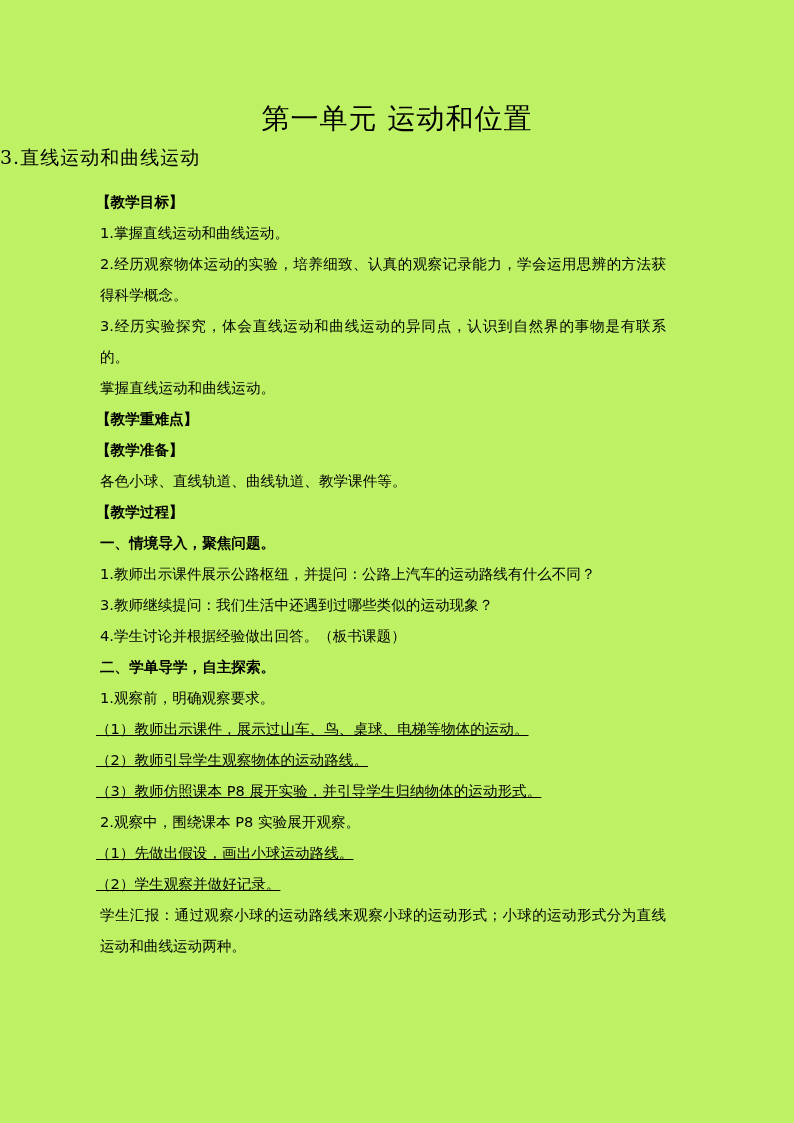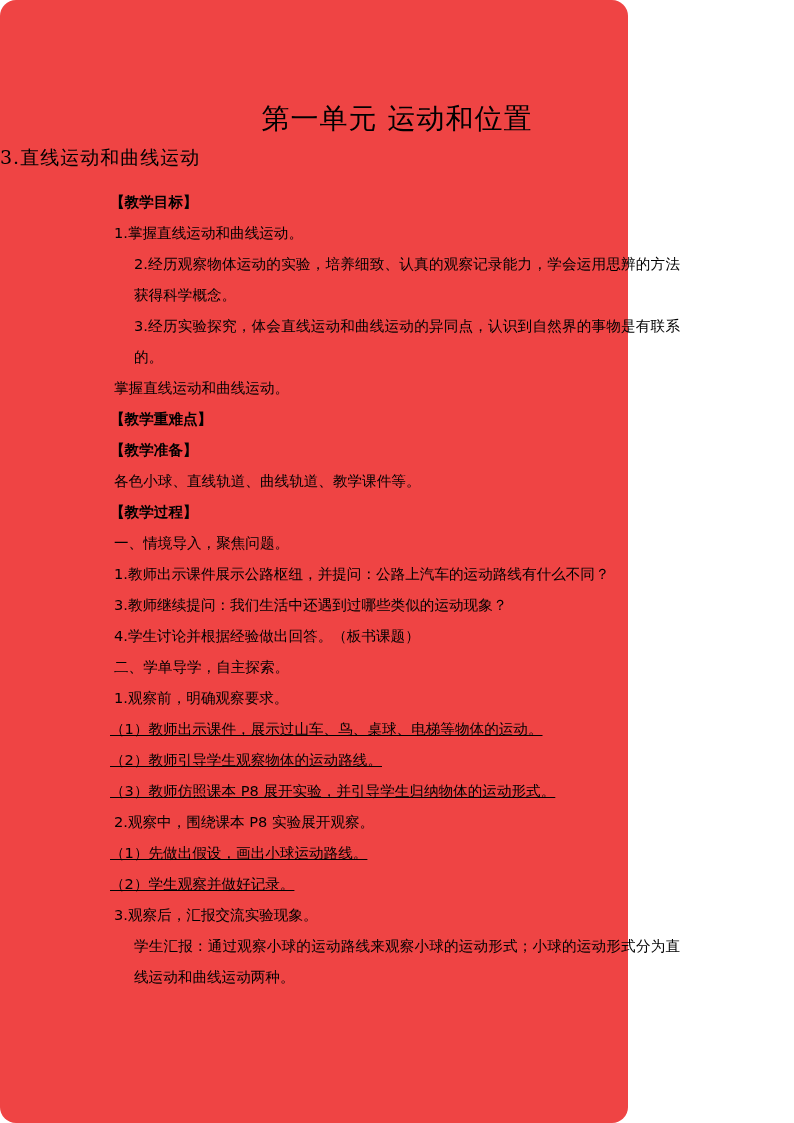--- a/index.html
+++ b/index.html
@@ -11,23 +11,22 @@
       width: 794px;
       height: 1123px;
       position: relative;
       overflow: hidden;
       color: #000;
       font-family: "DejaVu Sans", "Liberation Sans", sans-serif;
     }
     .page {
       position: absolute;
       left: 0; top: 0;
-      width: 628px; height: 1123px;
-      background: #ef4444;
-      border-radius: 16px;
+      width: 794px; height: 1123px;
+      background: #bef264;
     }
     .title {
       position: absolute;
       left: 0; width: 794px;
       top: 99px;
       text-align: center;
       font-size: 28px;
       line-height: 40px;
       letter-spacing: 1px;
       font-family: "DejaVu Sans", sans-serif;
@@ -36,41 +35,40 @@
       position: absolute;
       left: 0; width: 794px;
       top: 143px;
       font-size: 19px;
       line-height: 28px;
       letter-spacing: 1px;
       font-family: "DejaVu Serif", "Liberation Serif", serif;
     }
     .body {
       position: absolute;
-      left: 114px;
+      left: 100px;
       top: 186px;
       width: 566px;
       font-size: 14.6px;
       line-height: 31px;
     }
     .line {
       margin: 0;
       white-space: nowrap;
     }
     .wrap {
       white-space: normal;
       text-align: justify;
-      margin-left: 20px;
     }
     .heading {
       font-weight: bold;
       margin-left: -4px;
     }
     .sec {
-      font-weight: normal;
+      font-weight: bold;
     }
     .sub {
       margin-left: -4px;
       text-decoration: underline;
     }
   </style>
 </head>
 <body>
 
 <div class="page">
@@ -96,16 +94,15 @@
     <p class="line">4.学生讨论并根据经验做出回答。（板书课题）</p>
 
     <p class="line sec">二、学单导学，自主探索。</p>
     <p class="line">1.观察前，明确观察要求。</p>
     <p class="line sub">（1）教师出示课件，展示过山车、鸟、桌球、电梯等物体的运动。</p>
     <p class="line sub">（2）教师引导学生观察物体的运动路线。</p>
     <p class="line sub">（3）教师仿照课本 P8 展开实验，并引导学生归纳物体的运动形式。</p>
     <p class="line">2.观察中，围绕课本 P8 实验展开观察。</p>
     <p class="line sub">（1）先做出假设，画出小球运动路线。</p>
     <p class="line sub">（2）学生观察并做好记录。</p>
-    <p class="line">3.观察后，汇报交流实验现象。</p>
     <p class="line wrap">学生汇报：通过观察小球的运动路线来观察小球的运动形式；小球的运动形式分为直线运动和曲线运动两种。</p>
   </div>
 </div>
 
 </body></html>

